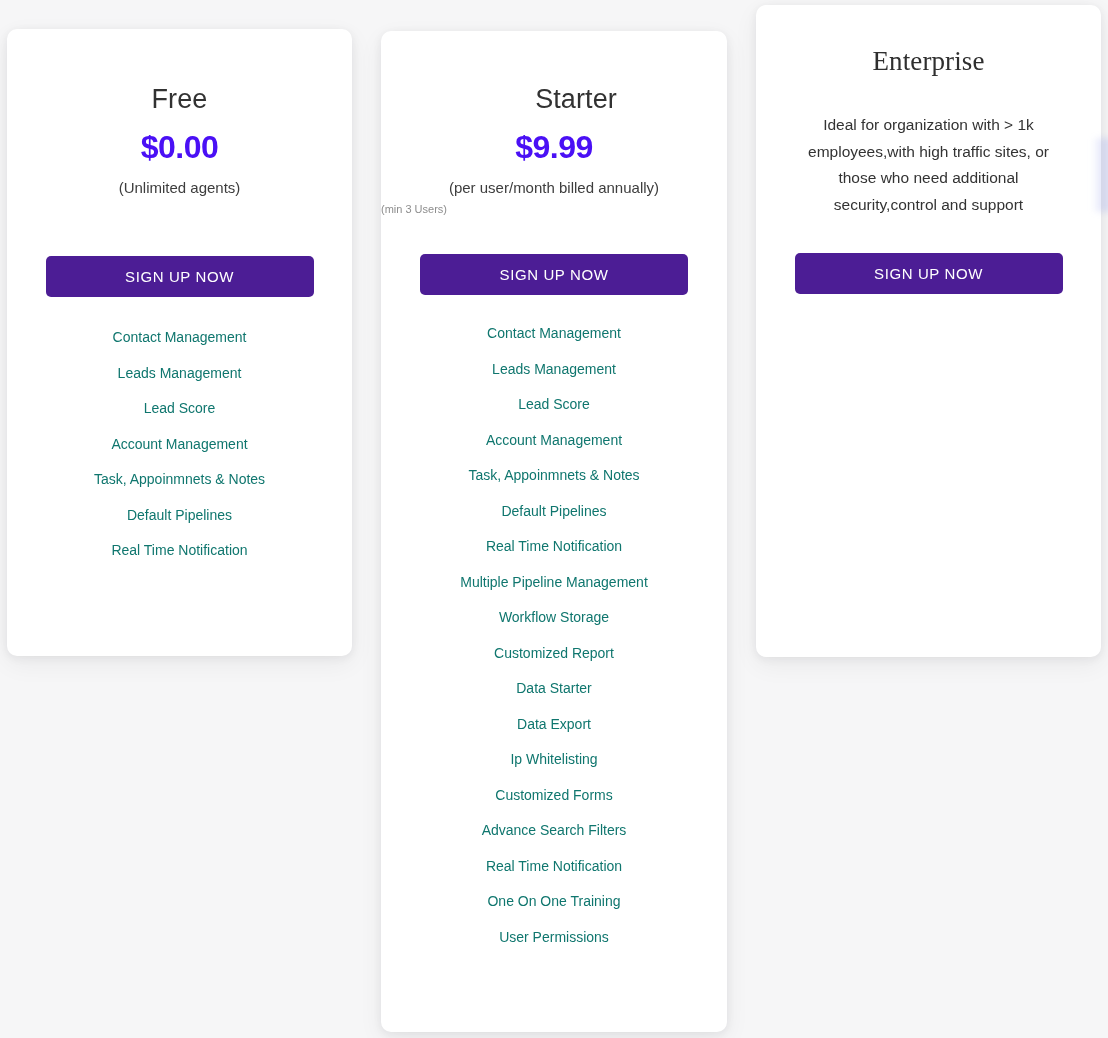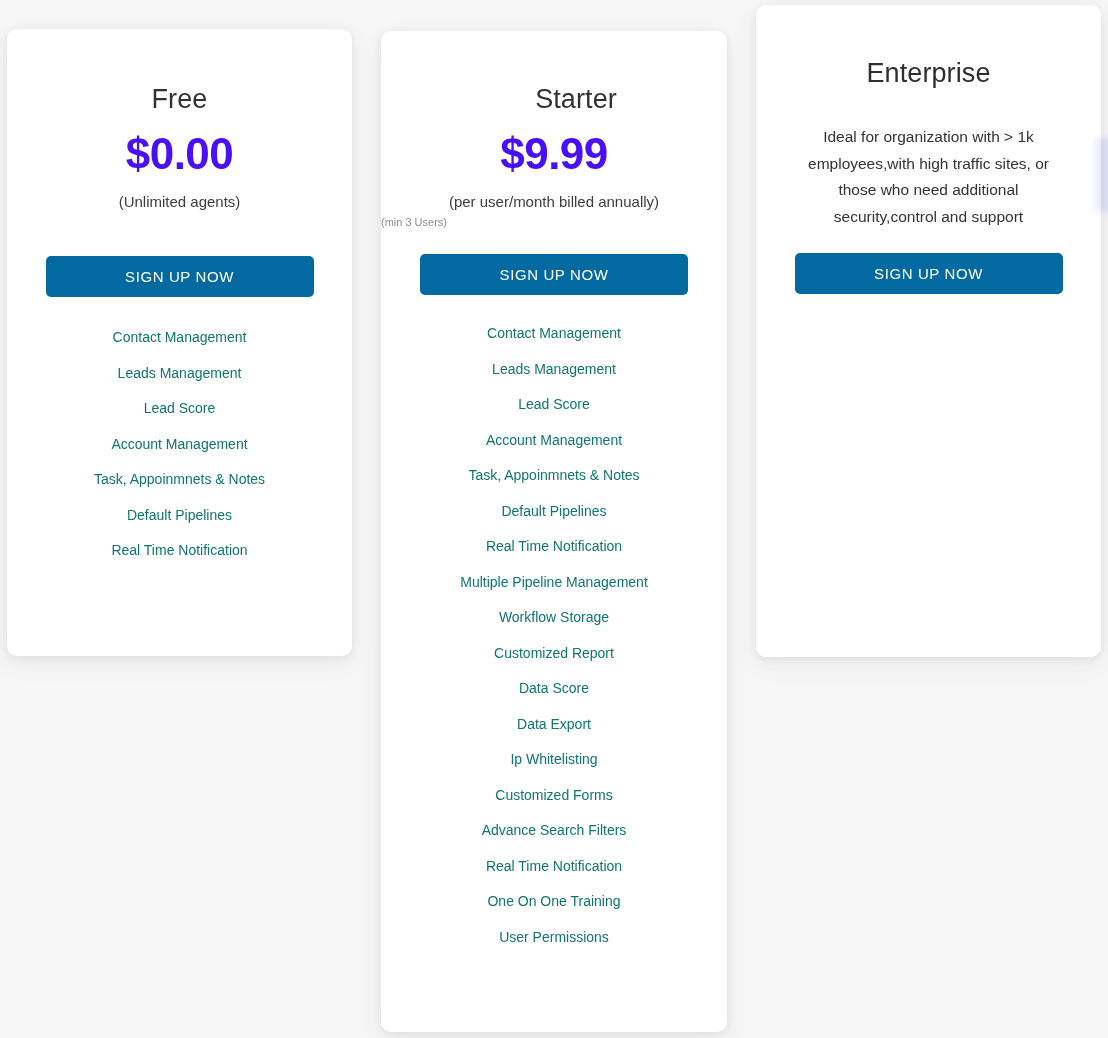--- a/index.html
+++ b/index.html
@@ -59,29 +59,30 @@
     text-align: center;
     color: #323232;
     font-size: 27px;
     font-weight: 400;
     letter-spacing: 0.1px;
     line-height: 1.2;
   }
   .card-free .plan-title { margin-top: 54px; }
   .card-starter .plan-title { margin-top: 52px; margin-left: 44px; }
   .card-enterprise .plan-title {
-    margin-top: 52px;
+    margin-top: 40px;
     font-weight: 400;
     color: #2f2f2f;
+    font-family: Liberation Serif, serif;
   }
 
   .plan-price {
     text-align: center;
     color: #4a10f5;
-    font-size: 44px;
+    font-size: 32px;
     font-weight: 700;
     letter-spacing: -0.5px;
     line-height: 1.15;
     margin-top: 14px;
   }
 
   .plan-note {
     text-align: center;
     color: #3d3d3d;
     font-size: 15px;
@@ -107,21 +108,21 @@
     width: 262px;
   }
 
   .signup-btn {
     display: block;
     position: absolute;
     width: 268px;
     height: 41px;
     left: 50%;
     transform: translateX(-50%);
-    background: #0369a1;
+    background: #4c1d95;
     color: #ffffff;
     border: none;
     border-radius: 5px;
     font-family: "Liberation Sans", sans-serif;
     font-size: 15px;
     letter-spacing: 0.6px;
     line-height: 41px;
     text-align: center;
     padding: 0;
     cursor: pointer;
@@ -194,21 +195,21 @@
       <li class="feature-item">Contact Management</li>
       <li class="feature-item">Leads Management</li>
       <li class="feature-item">Lead Score</li>
       <li class="feature-item">Account Management</li>
       <li class="feature-item">Task, Appoinmnets &amp; Notes</li>
       <li class="feature-item">Default Pipelines</li>
       <li class="feature-item">Real Time Notification</li>
       <li class="feature-item">Multiple Pipeline Management</li>
       <li class="feature-item">Workflow Storage</li>
       <li class="feature-item">Customized Report</li>
-      <li class="feature-item">Data Score</li>
+      <li class="feature-item">Data Starter</li>
       <li class="feature-item">Data Export</li>
       <li class="feature-item">Ip Whitelisting</li>
       <li class="feature-item">Customized Forms</li>
       <li class="feature-item">Advance Search Filters</li>
       <li class="feature-item">Real Time Notification</li>
       <li class="feature-item">One On One Training</li>
       <li class="feature-item">User Permissions</li>
     </ul>
   </div>
 

